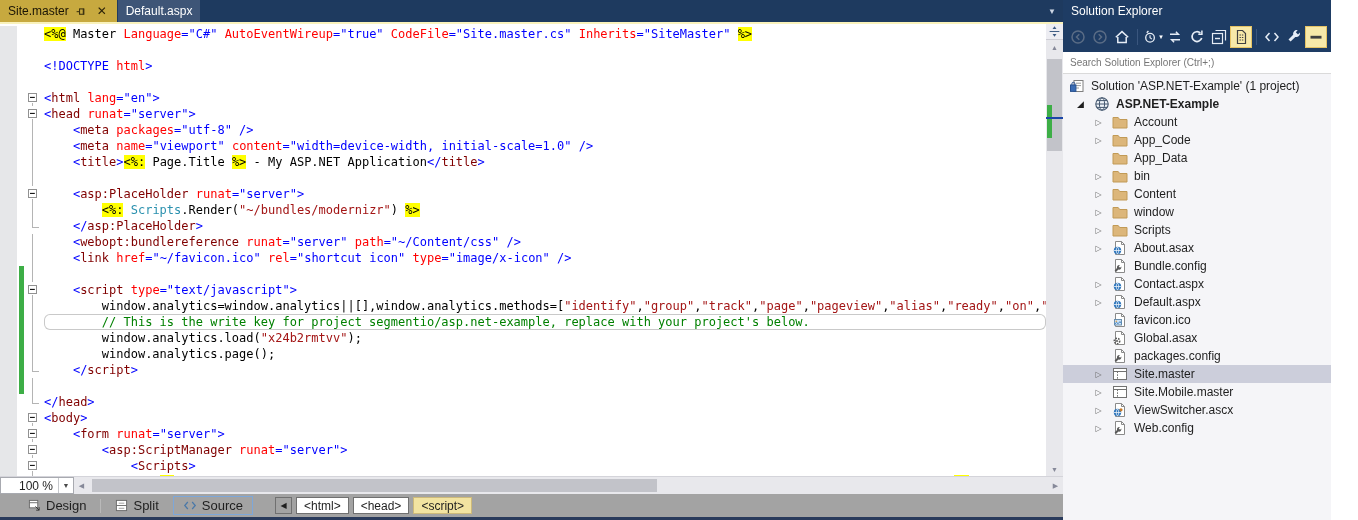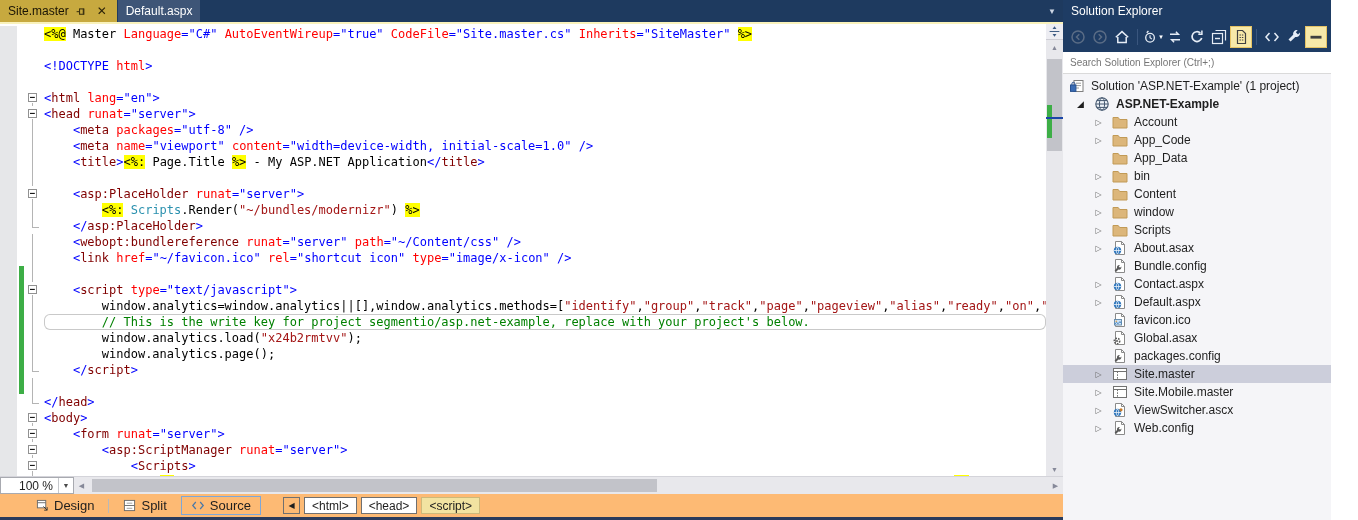--- a/index.html
+++ b/index.html
@@ -51,21 +51,21 @@
   
   #hscroll-row{height:18px;display:flex;align-items:stretch;background:#E8E8EC;border-top:1px solid #D4D4DA}
   #zoom-combo{width:74px;background:#fff;border:1px solid #A8AAB0;display:flex;align-items:center;font-size:12px;color:#1e1e1e;margin:0;flex:none}
   #zoom-value{flex:1;padding-left:18px}
   #zoom-caret{width:15px;border-left:1px solid #C6C8CC;display:flex;align-items:center;justify-content:center;font-size:7px;color:#4a4a4a;height:100%}
   .hs-arrow{width:15px;display:flex;align-items:center;justify-content:center;color:#868999;font-size:7px}
   #hs-track{flex:1;position:relative}
   #hs-thumb{position:absolute;top:2px;height:13px;left:3px;width:565px;background:#C2C3C9}
 
   
-  #designer-bar{height:23px;background:#fdba74;display:flex;align-items:center;font-size:13px;color:#1e1e1e;padding-left:28px}
+  #designer-bar{height:23px;background:#a3a3a3;display:flex;align-items:center;font-size:13px;color:#1e1e1e;padding-left:20px}
   .db-btn{display:flex;align-items:center;gap:5px;padding:1px 8px;cursor:default}
   .db-btn svg{display:block}
   .db-sep{width:1px;height:14px;background:#B9B9B9;margin:0 6px}
   #source-btn{border:1px solid #7DA7D9;padding:1px 9px;margin-left:6px}
   #crumb-back{width:17px;height:17px;border:1px solid #707070;display:flex;align-items:center;justify-content:center;font-size:8px;color:#1e1e1e;margin-left:22px}
   .crumb{border:1px solid #707070;padding:0 7px;height:17px;display:flex;align-items:center;margin-left:4px;font-size:12px;font-family:"Liberation Sans",sans-serif;background:#fff}
   .crumb.active{background:#F2E3A1;border-color:#CDB97A}
   #bottom-strip{height:3px;background:#2A3B5C}
 
   

